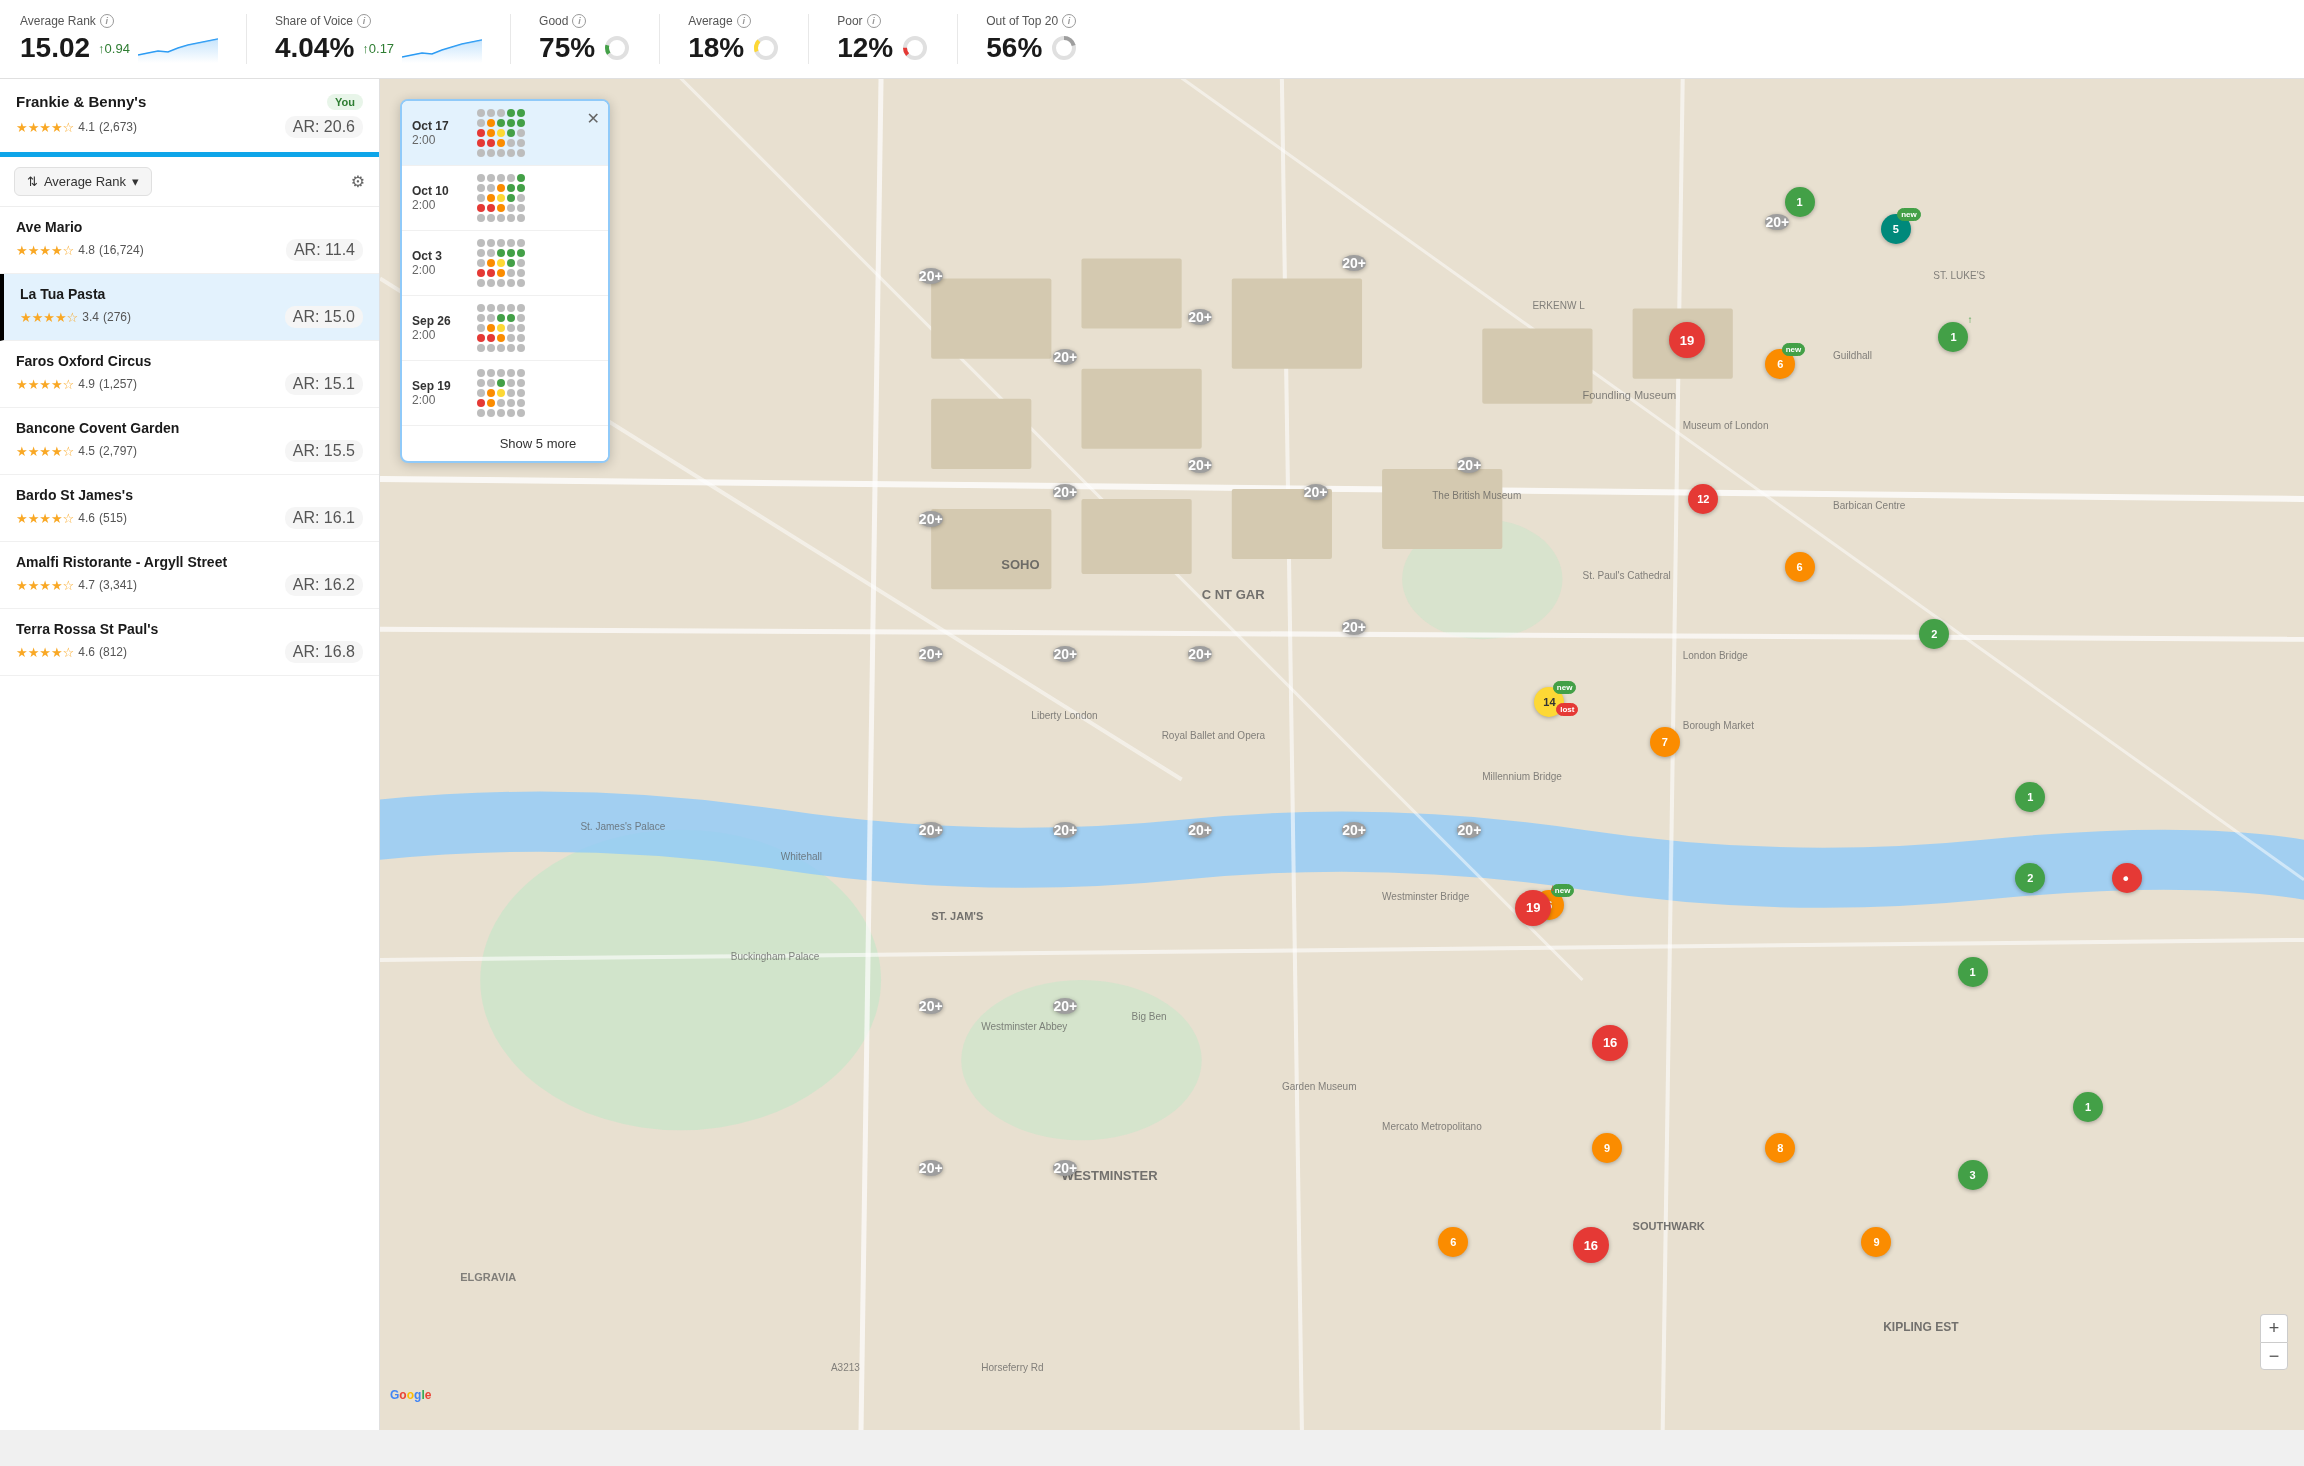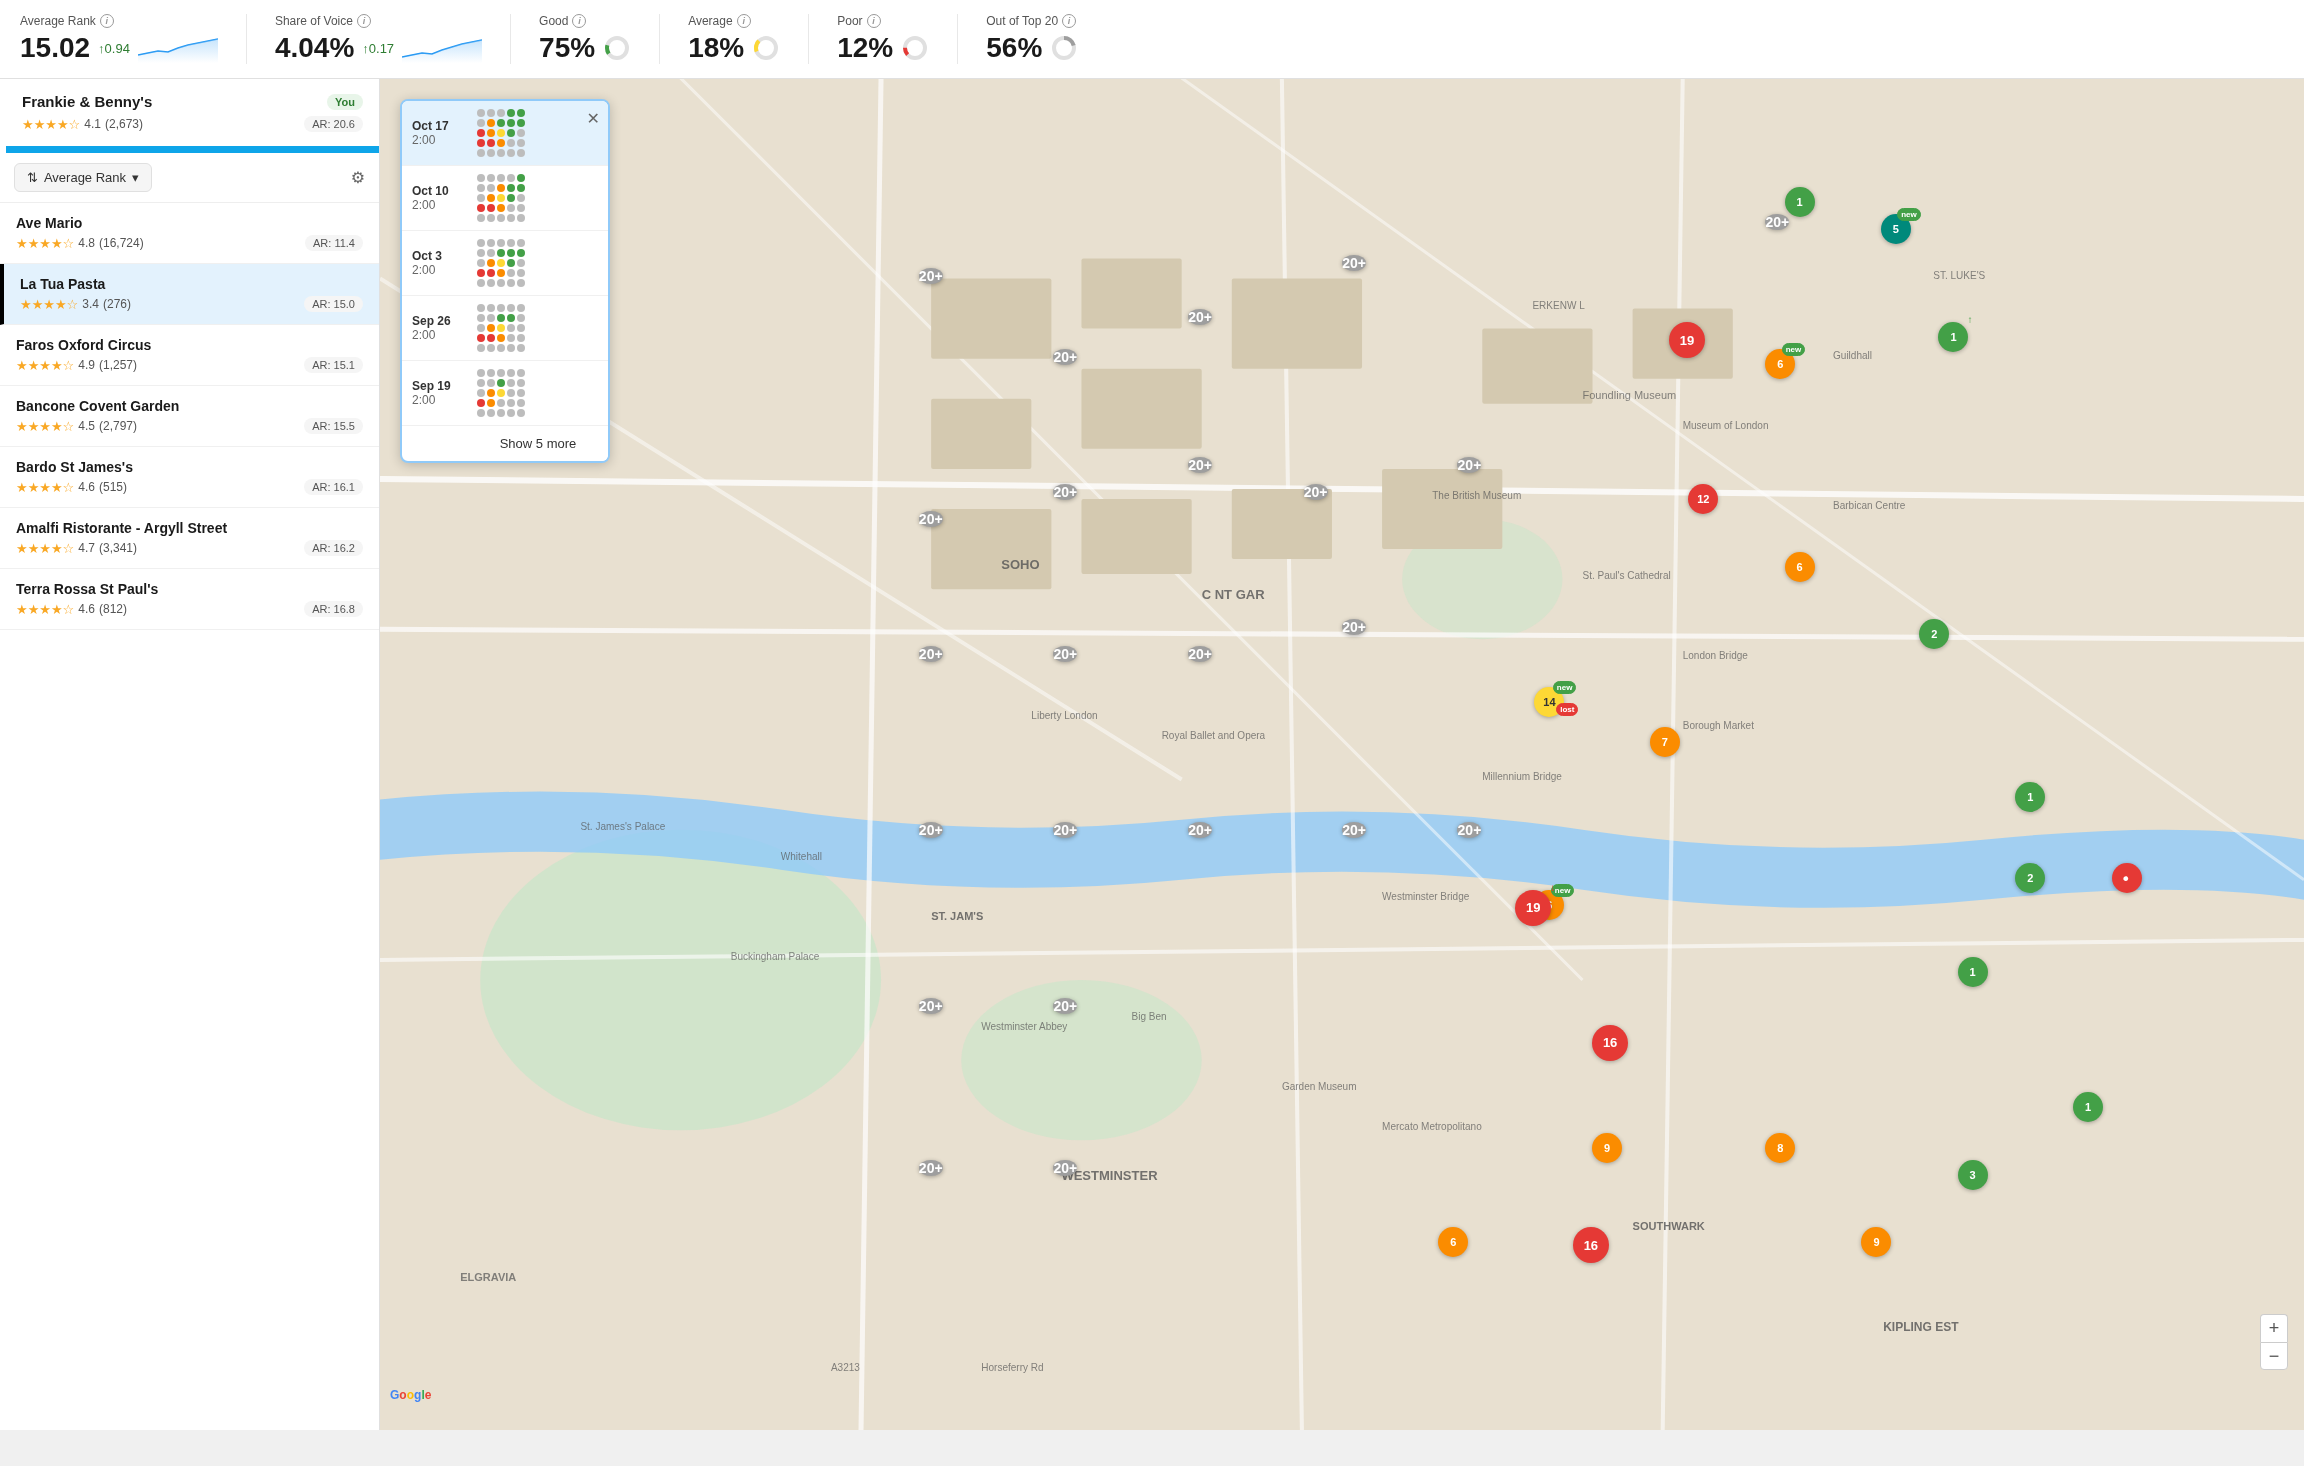--- a/index.html
+++ b/index.html
@@ -66,22 +66,21 @@
       min-width: 380px;
       background: #fff;
       border-right: 1px solid #e0e0e0;
       overflow-y: auto;
       display: flex;
       flex-direction: column;
     }
 
     .you-restaurant {
       padding: 14px 16px;
-      border-bottom: 7px solid #0ea5e9;
-      margin-left: 6px;
+      border-bottom: 5px solid #0ea5e9;
     }
     .you-restaurant-header {
       display: flex;
       justify-content: space-between;
       align-items: center;
       margin-bottom: 6px;
     }
     .restaurant-name-main {
       font-size: 15px;
       font-weight: 600;
@@ -102,21 +101,21 @@
     }
     .stars-row {
       display: flex;
       align-items: center;
       gap: 4px;
       font-size: 12px;
       color: #555;
     }
     .stars { color: #f9a825; font-size: 13px; }
     .ar-badge {
-      font-size: 11px;
+      font-size: 16px;
       color: #555;
       background: #f5f5f5;
       padding: 2px 8px;
       border-radius: 10px;
     }
 
     .filter-row {
       padding: 10px 14px;
       display: flex;
       align-items: center;

